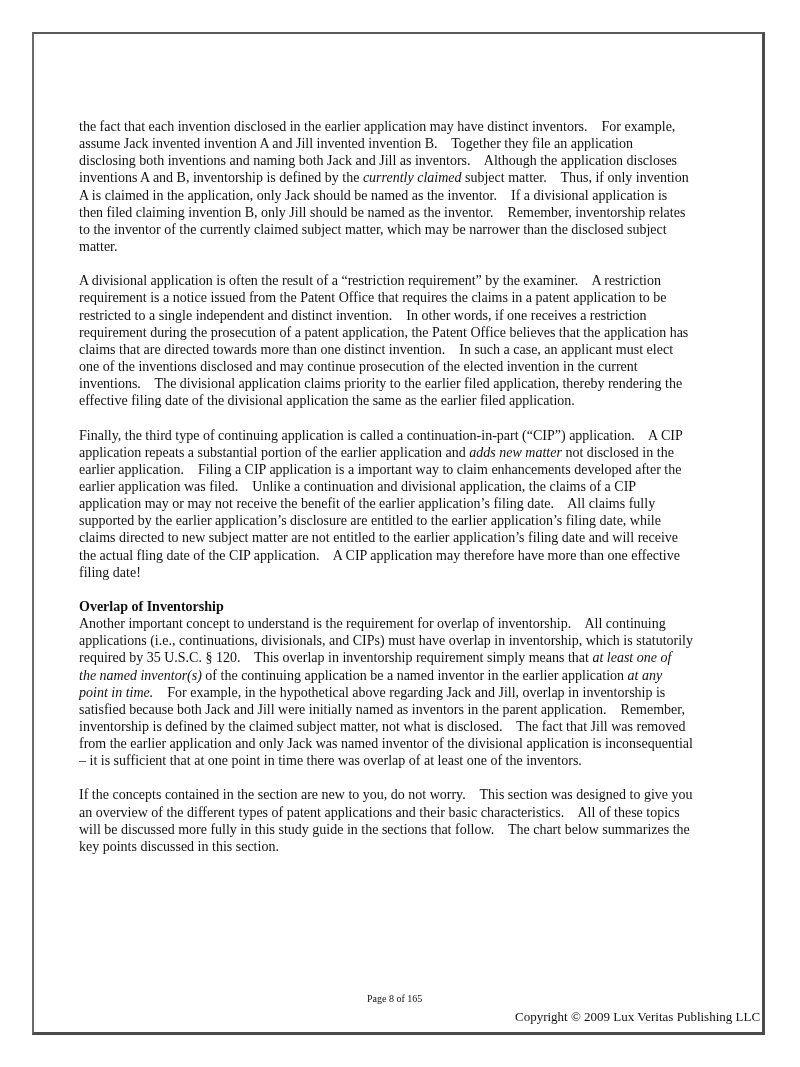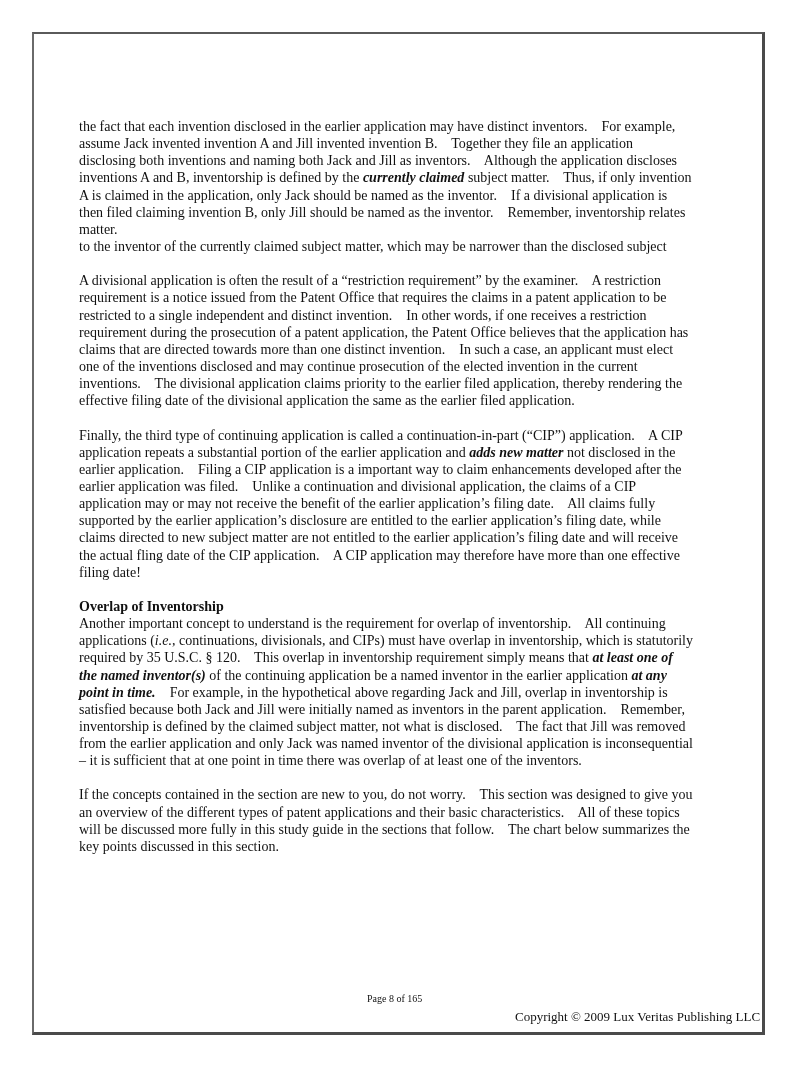--- a/index.html
+++ b/index.html
@@ -13,44 +13,44 @@
     border-right: 3px solid #4a4a4a; border-bottom: 3px solid #4a4a4a;
     box-sizing: border-box;
   }
   .content {
     position: absolute; left: 79px; top: 118px; width: 672px;
     font-size: 14px; line-height: 17.15px;
   }
   .line { white-space: pre; display: block; height: 17.15px; }
   .para { margin: 0 0 17.15px 0; }
   .heading { font-weight: bold; }
-  .bi { font-weight: bold; font-style: italic; margin-top: 48px; }
-  .it { font-style: italic; }
+  .bi { font-weight: normal; font-style: italic; margin-top: 48px; }
+  .it { }
   .page-number {
     position: absolute; left: 367px; top: 993px; font-size: 10px;
   }
   .copyright {
     position: absolute; left: 515px; top: 1009px; font-size: 13px;
   }
 </style>
 </head>
 <body>
 
 <div class="page-frame"></div>
 
 <div class="content" id="content">
     <div class="para">
       <span class="line"><span>the fact that each invention disclosed in the earlier application may have distinct inventors.    For example,</span></span>
       <span class="line"><span>assume Jack invented invention A and Jill invented invention B.    Together they file an application</span></span>
       <span class="line"><span>disclosing both inventions and naming both Jack and Jill as inventors.    Although the application discloses</span></span>
       <span class="line"><span>inventions A and B, inventorship is defined by the </span><span class="bi">currently claimed</span><span> subject matter.    Thus, if only invention</span></span>
       <span class="line"><span>A is claimed in the application, only Jack should be named as the inventor.    If a divisional application is</span></span>
       <span class="line"><span>then filed claiming invention B, only Jill should be named as the inventor.    Remember, inventorship relates</span></span>
+      <span class="line"><span>to the inventor of the currently claimed subject matter, which may be narrower than the disclosed subject</span></span>
       <span class="line"><span>matter.</span></span>
-      <span class="line"><span>to the inventor of the currently claimed subject matter, which may be narrower than the disclosed subject</span></span>
     </div>
     <div class="para">
       <span class="line"><span>A divisional application is often the result of a “restriction requirement” by the examiner.    A restriction</span></span>
       <span class="line"><span>requirement is a notice issued from the Patent Office that requires the claims in a patent application to be</span></span>
       <span class="line"><span>restricted to a single independent and distinct invention.    In other words, if one receives a restriction</span></span>
       <span class="line"><span>requirement during the prosecution of a patent application, the Patent Office believes that the application has</span></span>
       <span class="line"><span>claims that are directed towards more than one distinct invention.    In such a case, an applicant must elect</span></span>
       <span class="line"><span>one of the inventions disclosed and may continue prosecution of the elected invention in the current</span></span>
       <span class="line"><span>inventions.    The divisional application claims priority to the earlier filed application, thereby rendering the</span></span>
       <span class="line"><span>effective filing date of the divisional application the same as the earlier filed application.</span></span>

